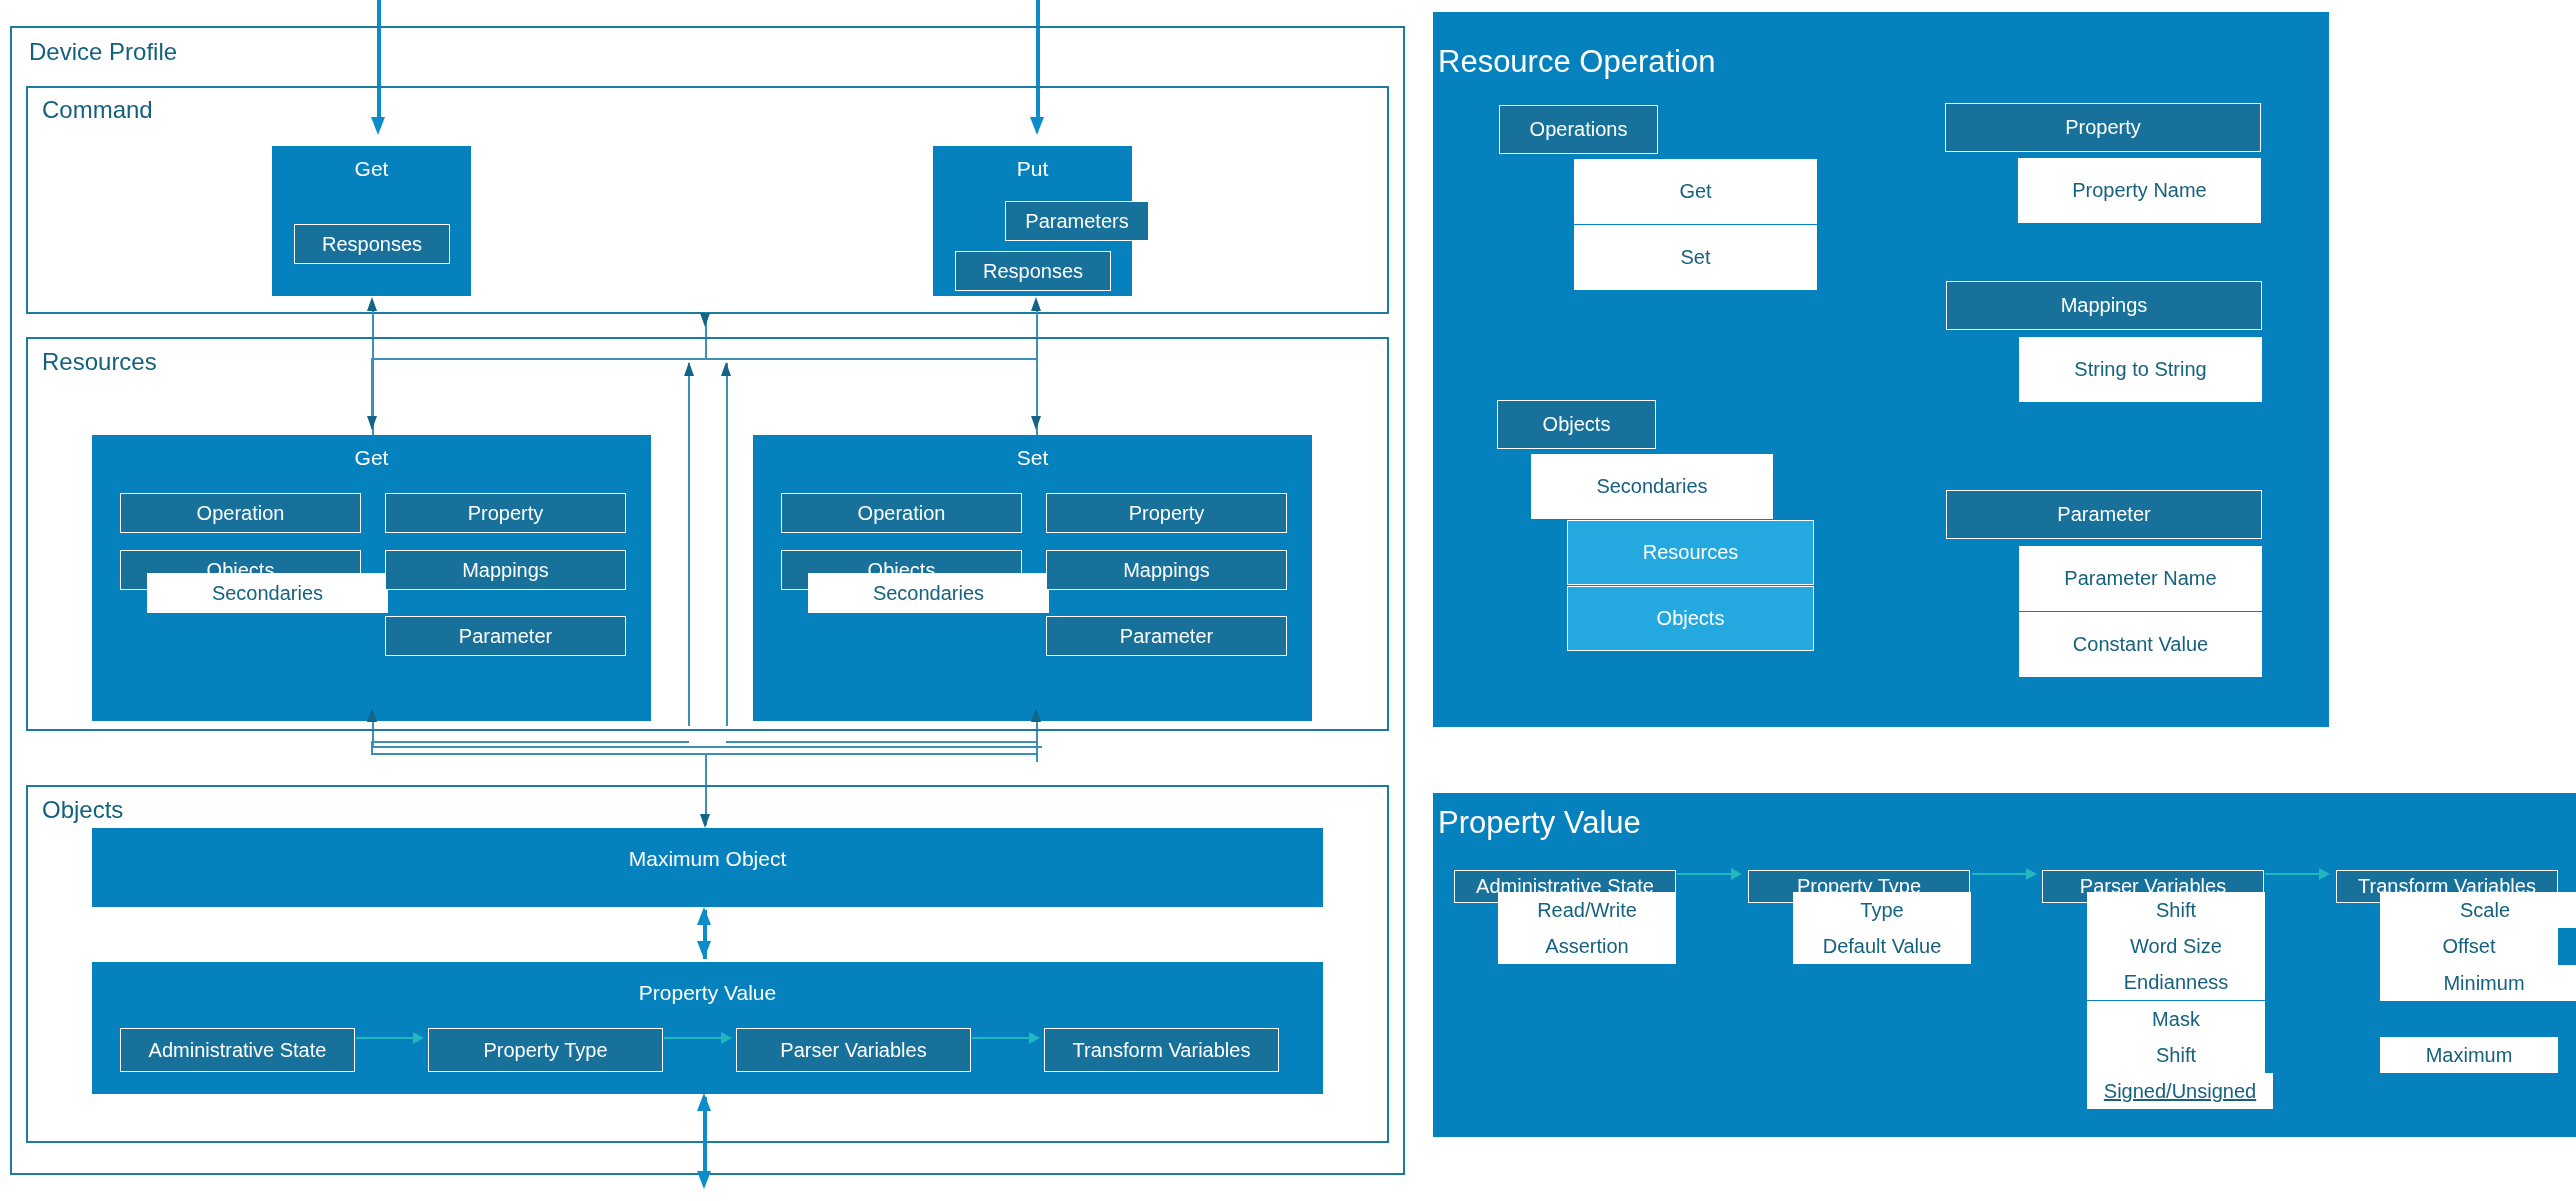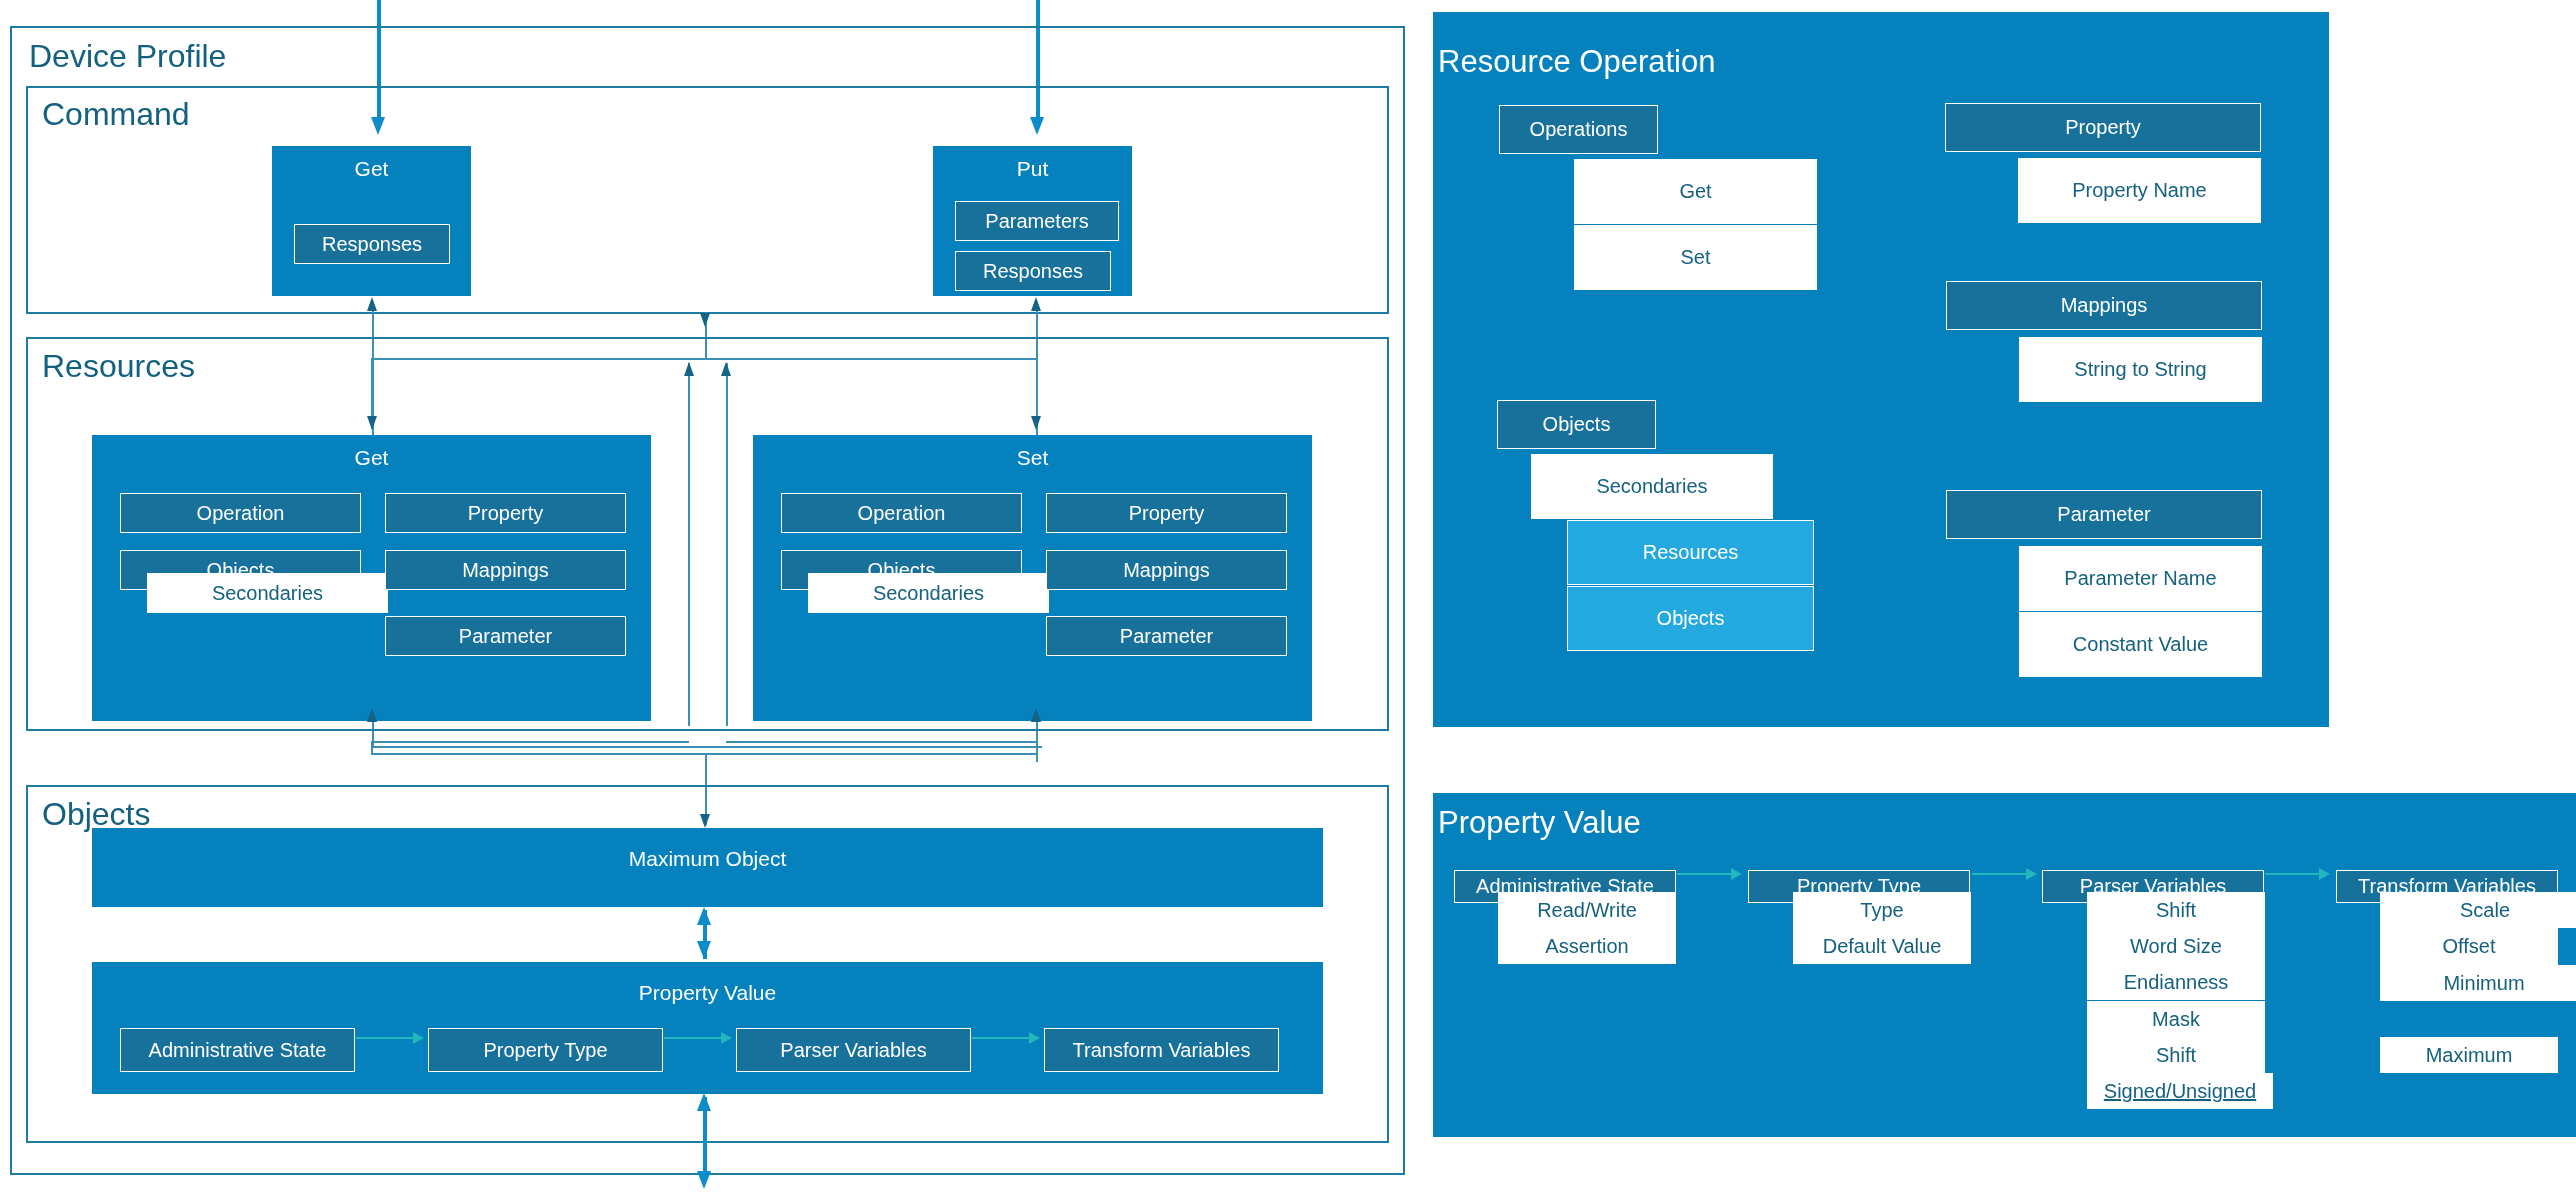--- a/index.html
+++ b/index.html
@@ -4,21 +4,21 @@
 <style>
   html,body{margin:0;padding:0;background:#ffffff;}
   body{font-family:"Liberation Sans",sans-serif;}
   #stage{position:relative;width:2576px;height:1202px;background:#fff;overflow:hidden;}
 
   
   .abs{position:absolute;box-sizing:border-box;}
 
   
   .section{border:2.2px solid #1B7BA0;background:transparent;}
-  .section-title{color:#14607F;font-size:32px;line-height:1;white-space:nowrap;}
+  .section-title{color:#14607F;font-size:24px;line-height:1;white-space:nowrap;}
 
   
   .panel{background:#0581BE;}
   .panel-title{color:#ffffff;font-size:31px;line-height:1;white-space:nowrap;}
 
   
   .obox{background:#0581BE;}
   .obox-title{position:absolute;left:0;right:0;color:#ffffff;font-size:21px;text-align:center;white-space:nowrap;}
 
   
@@ -59,21 +59,21 @@
 
   <div class="section abs" style="left:26px;top:86px;width:1363px;height:228px;"></div>
   <div class="section-title abs" style="left:42px;top:98px;">Command</div>
 
   <div class="obox abs" style="left:272px;top:146px;width:199px;height:150px;"></div>
   <div class="obox-title abs" style="left:272px;top:157px;width:199px;">Get</div>
   <div class="fbox th abs" style="left:294px;top:212px;width:156px;height:40px;">Responses</div>
 
   <div class="obox abs" style="left:933px;top:146px;width:199px;height:150px;"></div>
   <div class="obox-title abs" style="left:933px;top:157px;width:199px;">Put</div>
-  <div class="fbox th abs" style="left:955px;top:189px;width:164px;height:40px;">Parameters</div>
+  <div class="fbox th abs" style="left:1005px;top:189px;width:144px;height:40px;">Parameters</div>
   <div class="fbox th abs" style="left:955px;top:239px;width:156px;height:40px;">Responses</div>
 
   <div class="ln thin abs" style="left:372px;top:746px;width:670px;height:1.6px;"></div>
   <div class="ln thin abs" style="left:372px;top:311px;width:1.6px;height:436px;"></div>
   <div class="arw up dk sm abs" style="left:367px;top:297px;"></div>
 
   <div class="ln thin abs" style="left:1036px;top:760px;width:0.5px;height:1.6px;"></div>
   <div class="ln thin abs" style="left:1036px;top:311px;width:1.6px;height:451px;"></div>
   <div class="arw up dk sm abs" style="left:1031px;top:297px;"></div>
 

